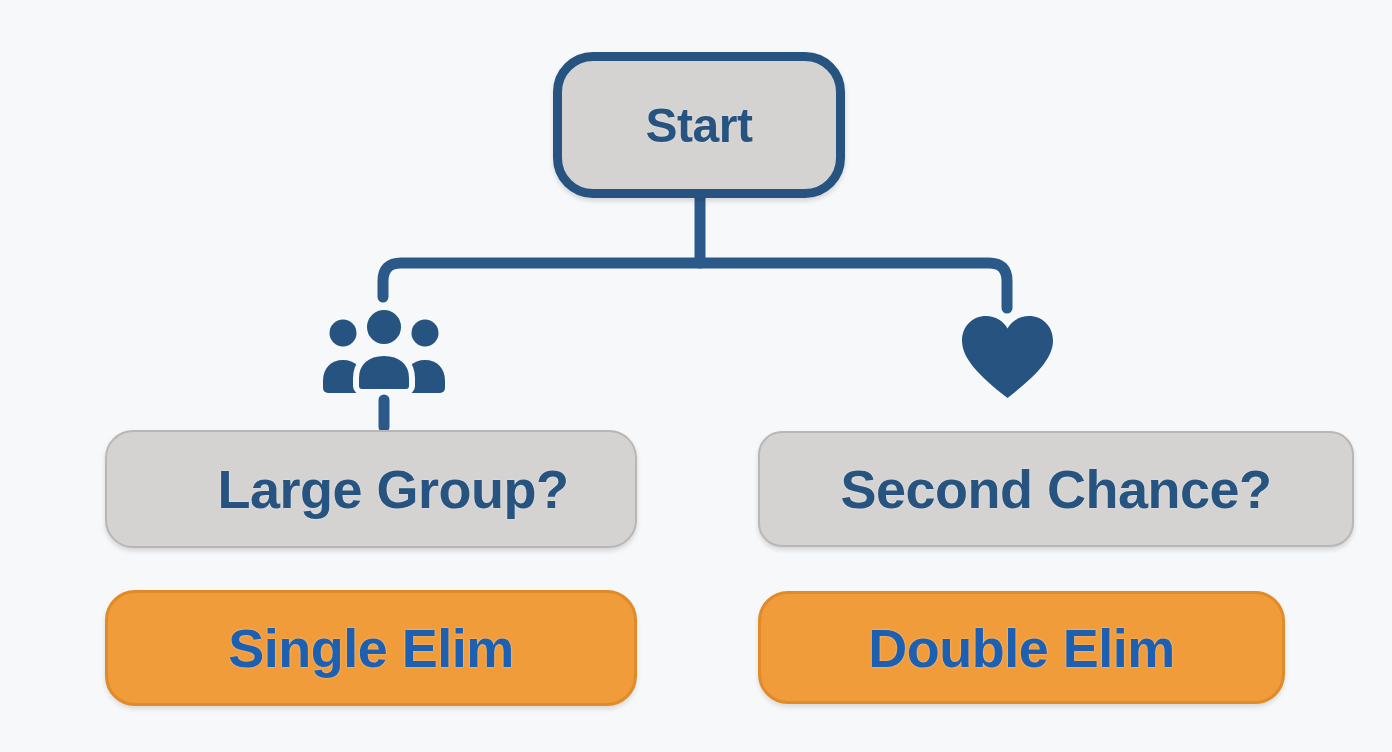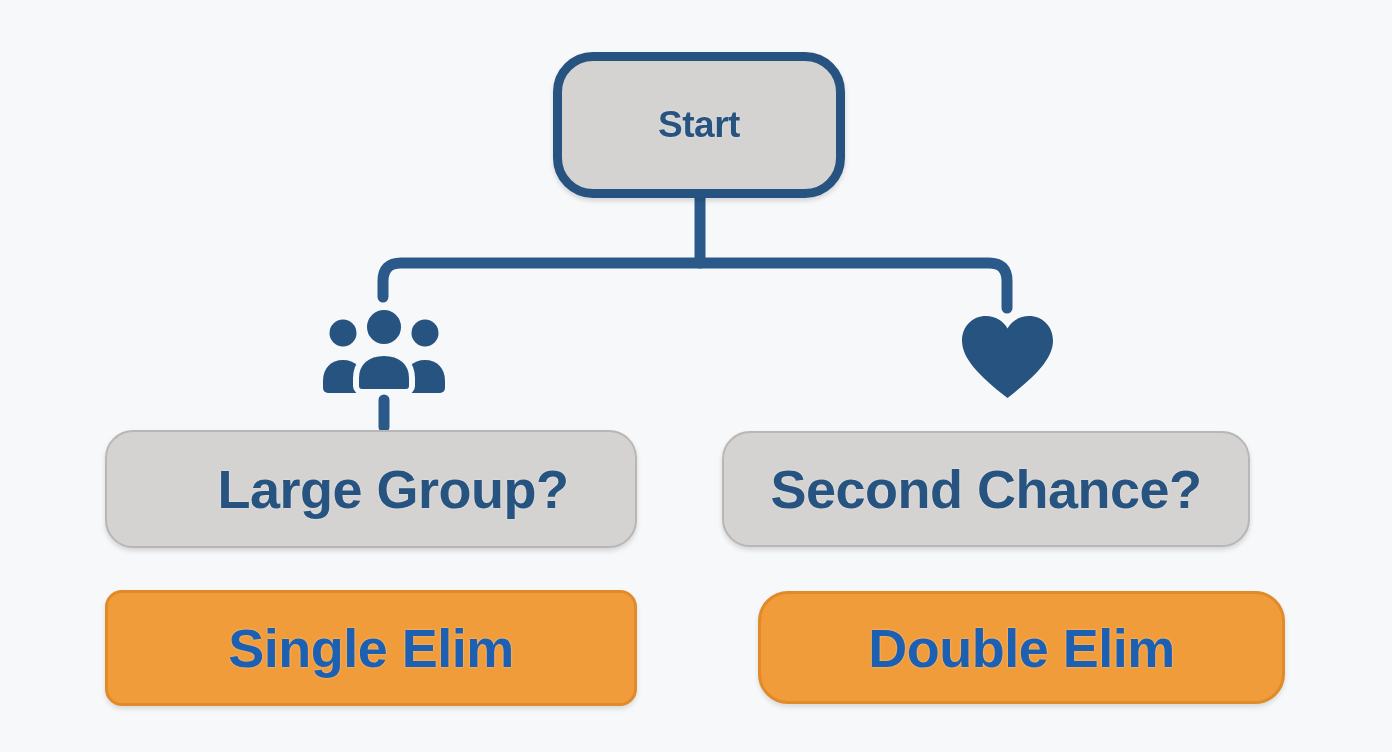--- a/index.html
+++ b/index.html
@@ -36,42 +36,42 @@
     box-sizing: border-box;
     text-shadow: 0 0 2px rgba(255,255,255,0.55);
   }
   .node-start {
     left: 553px; top: 52px;
     width: 292px; height: 146px;
     background: var(--box-gray, #d5d3d1);
     border: 9px solid var(--navy, #27547f);
     border-radius: 40px;
     color: var(--navy, #27547f);
-    font-size: 37px;
+    font-size: 48px;
     box-shadow: 0 3px 5px rgba(0,0,0,0.14);
   }
   .node-question {
     background: var(--box-gray, #d5d3d1);
     border: 2px solid var(--box-gray-border, #b9b7b5);
     color: var(--navy, #27547f);
     font-size: 54px;
     border-radius: 28px;
     box-shadow: 0 3px 5px rgba(0,0,0,0.14);
   }
   .node-result {
     background: var(--orange, #f19c3a);
     border: 3px solid var(--orange-border, #e08a28);
     color: var(--elim-blue, #1d60b2);
     font-size: 54px;
     border-radius: 30px;
     box-shadow: 0 3px 5px rgba(0,0,0,0.12);
   }
   .q-left  { left: 105px; top: 430px; width: 532px; height: 118px; padding-left: 44px; }
-  .q-right { left: 722px; top: 431px; width: 528px; height: 116px; }
-  .r-left  { left: 105px; top: 590px; width: 532px; height: 116px; border-radius: 17px; }
+  .q-right { left: 758px; top: 431px; width: 596px; height: 116px; border-radius: 24px; }
+  .r-left  { left: 105px; top: 590px; width: 532px; height: 116px; }
   .r-right { left: 758px; top: 591px; width: 527px; height: 113px; }
   .icon { position: absolute; }
   .icon-people { left: 322px; top: 302px; }
   .icon-heart  { left: 960px; top: 314px; }
   .icon .fill { fill: var(--navy, #27547f); }
   .icon .halo { fill: var(--navy, #27547f); stroke: var(--bg, #f7f8fa); stroke-width: 6; }
 </style>
 </head>
 <body>
 

